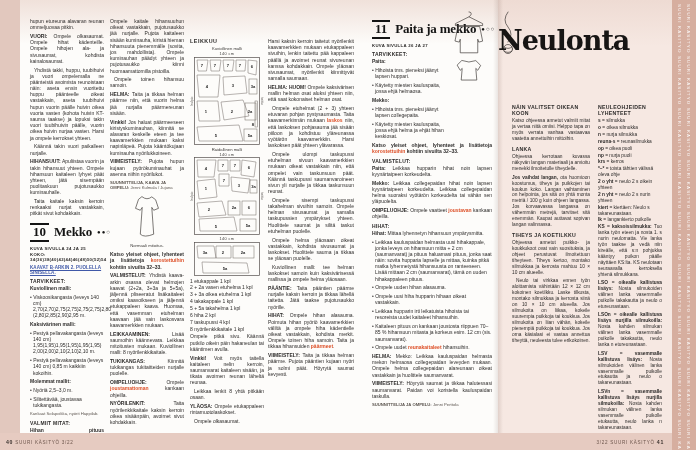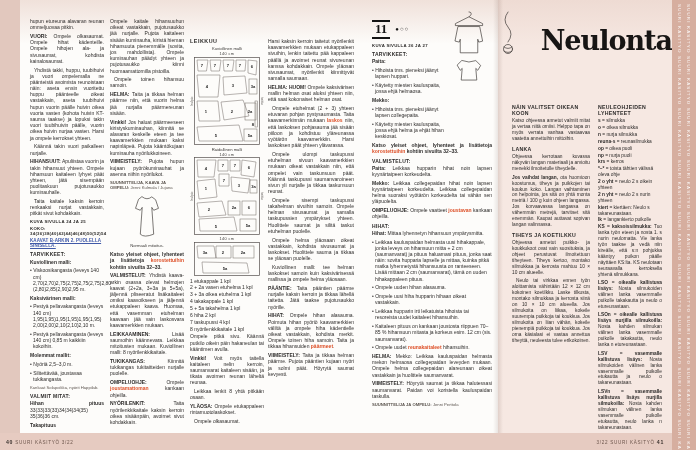--- a/index.html
+++ b/index.html
@@ -37,21 +37,21 @@
   .wlab{margin:0 0 .5px;font-size:3.8px;color:#3c3a38;text-align:center;letter-spacing:.4px}
   .lk-h{margin:0 0 2px;font-size:5.4px;font-weight:bold;letter-spacing:.5px}
   .dg{display:block;margin:0 auto 2px}
   .dgb{fill:none;stroke:#55504d;stroke-width:.7}
   .dgp path,.dgp rect{fill:none;stroke:#7b746f;stroke-width:.55}
   .dgt text{font-size:4.1px;font-weight:bold;fill:#1d1d1d;text-anchor:middle;
             font-family:"Liberation Sans",sans-serif}
   .dgs{font-size:3.3px;fill:#55504d;text-anchor:middle;font-family:"Liberation Sans",sans-serif}
   .sketch-line{fill:none;stroke:#3c3835;stroke-width:.7;stroke-linejoin:round;stroke-linecap:round}
   .c5-sketch{position:absolute;right:2px;top:-4px}
-  .rp-title{position:absolute;left:0;top:28px;width:100%;margin:0;text-align:right;
+  .rp-title{position:absolute;left:0;top:28px;width:100%;margin:0;text-align:left;
             font-family:"DejaVu Serif",serif;font-weight:bold;font-size:27px;line-height:.99;
             letter-spacing:-1px;color:#171514}
   .rcol{position:absolute;top:100px}
   .rcol .para{font-size:4.8px}
   .rcol .para.h{font-size:5.2px;letter-spacing:.3px;margin:4px 0 1.6px}
   .edge{position:absolute;left:672px;top:0;width:24px;height:450px;background:#d6ae9f;
         display:flex;justify-content:space-evenly;overflow:hidden}
   .edge-col{writing-mode:vertical-rl;font-size:4.4px;letter-spacing:1.2px;
             color:rgba(255,255,255,.92);white-space:nowrap;padding-top:4px}
   .footer{position:absolute;left:0;top:433px;width:672px;height:17px;background:#e6cbc1;
@@ -69,20 +69,25 @@
 
     <section class="col" style="left:10px;top:18px;width:74px">
       <div>
           <p class="para"><span class="sg-t">hupun etureuna alavaran reunan ommeljuovaa pitkin.</span></p>
           <p class="para"><span class="sg-b">VUORI: </span><span class="sg-t">Ompele olkasaumat. Ompele hihat kädenteille. Ompele hihojen ala- ja sivusaumat, kohdista kainalosaumat.</span></p>
           <p class="para in"><span class="sg-t">Yhdistä takki, huppu, tuubihuivi ja vuori ompelemalla ne päänteistä avoimista reunoistaan näin: aseta ensin vuoritettu huppu päänteelle oikeat vastakkain, aseta tuubihuivi hupun vuorin päälle huivin oikea vuoria vasten (kohota huivin KT-sauma taakse) ja lopuksi takin vuori tuubihuivin päälle, vuorin oikea huivin nurjaa vasten. Harsi ja ompele kerrokset yhteen.</span></p>
           <p class="para in"><span class="sg-t">Käännä takin vuori paikalleen nurjalle.</span></p>
           <p class="para"><span class="sg-b">HIHANSUUT: </span><span class="sg-t">Apuliistaa vuorin ja takin hihansuut yhteen. Ompele hihansuun kaitaleen lyhyet päät yhteen, jätä sisempään puolitaskuun pujotusaukko kuminauhalle.</span></p>
           <p class="para in"><span class="sg-t">Taita kaitale kaksin kerroin renkaaksi nurjat vastakkain, pitkät sivut kohdakkain.</span></p>
         </div>
+      <div class="item-head">
+        <span class="item-no">10</span>
+        <span class="item-title">Mekko</span>
+        <span class="dots"><span>●●</span><span>○</span></span>
+      </div>
       <p class="meta"><span>KUVA SIVULLA 24 JA 25</span></p>
       <p class="meta"><span>KOKO:</span> <span>34(36)38(40)42(44)46(48)50(52)54</span></p>
       <p class="kaavat">KAAVAT B-ARKIN 2. PUOLELLA SINISELLÄ.</p>
       <div>
           <p class="para h"><span class="sg-b">TARVIKKEET:</span></p>
           <p class="para"><span class="sg-b">Kuviollinen malli:</span></p>
           <p class="para bl"><span class="sg-t">• Viskoosikangasta (leveys 140 cm) 2,70(2,70)2,75(2,75)2,75(2,75)2,80 (2,80)2,85(2,90)2,95 m.</span></p>
           <p class="para"><span class="sg-b">Kaksivärinen malli:</span></p>
           <p class="para bl"><span class="sg-t">• Pestyä pellavakangasta (leveys 140 cm) 1,95(1,95)1,95(1,95)1,95(1,95) 2,00(2,00)2,10(2,10)2,10 m.</span></p>
           <p class="para bl"><span class="sg-t">• Pestyä pellavakangasta (leveys 140 cm) 0,85 m kaikkiin kokoihin.</span></p>
@@ -250,20 +255,21 @@
     </section>
 
     <section class="col" style="left:352px;top:14px;width:120px">
       <svg class="c5-sketch" width="42" height="72" viewBox="0 0 42 74">
         <path class="sketch-line" d="M21 2q3 0 2 3l-2 2 14 7v2H7v-2l14-7"></path>
         <path class="sketch-line" d="M10 17h22l3 15-4 1-1-3v14H12V30l-1 3-4-1z"></path>
         <path class="sketch-line" d="M14 52q7 3 14 0l5 5-3 5-2-2 1 12H13l1-12-2 2-3-5z"></path>
       </svg>
       <div class="item-head">
         <span class="item-no">11</span>
+        <span class="item-title">Paita ja mekko</span>
         <span class="dots"><span>●</span><span>○○</span></span>
       </div>
       <p class="meta"><span>KUVA SIVULLA 26 JA 27</span></p>
       <div style="padding-right:42px">
           <p class="para h"><span class="sg-b">TARVIKKEET:</span></p>
           <p class="para"><span class="sg-b">Paita:</span></p>
           <p class="para bl"><span class="sg-t">• Hihoista tms. pieneksi jäänyt lapsen huppari.</span></p>
           <p class="para bl"><span class="sg-t">• Käytetty miesten kauluspaita, jossa ehjä helmaosa.</span></p>
           <p class="para"><span class="sg-b">Mekko:</span></p>
           <p class="para bl"><span class="sg-t">• Hihoista tms. pieneksi jäänyt lapsen collegepaita.</span></p>

